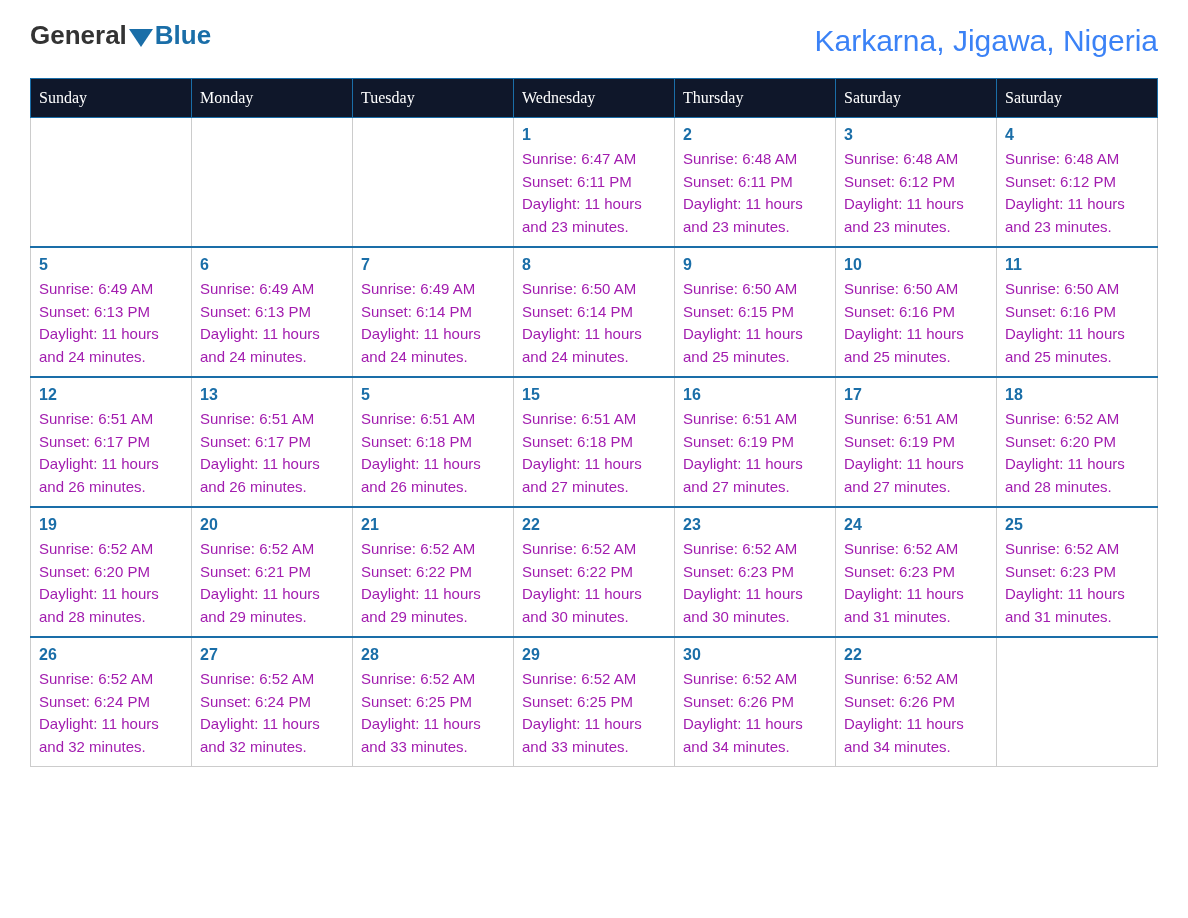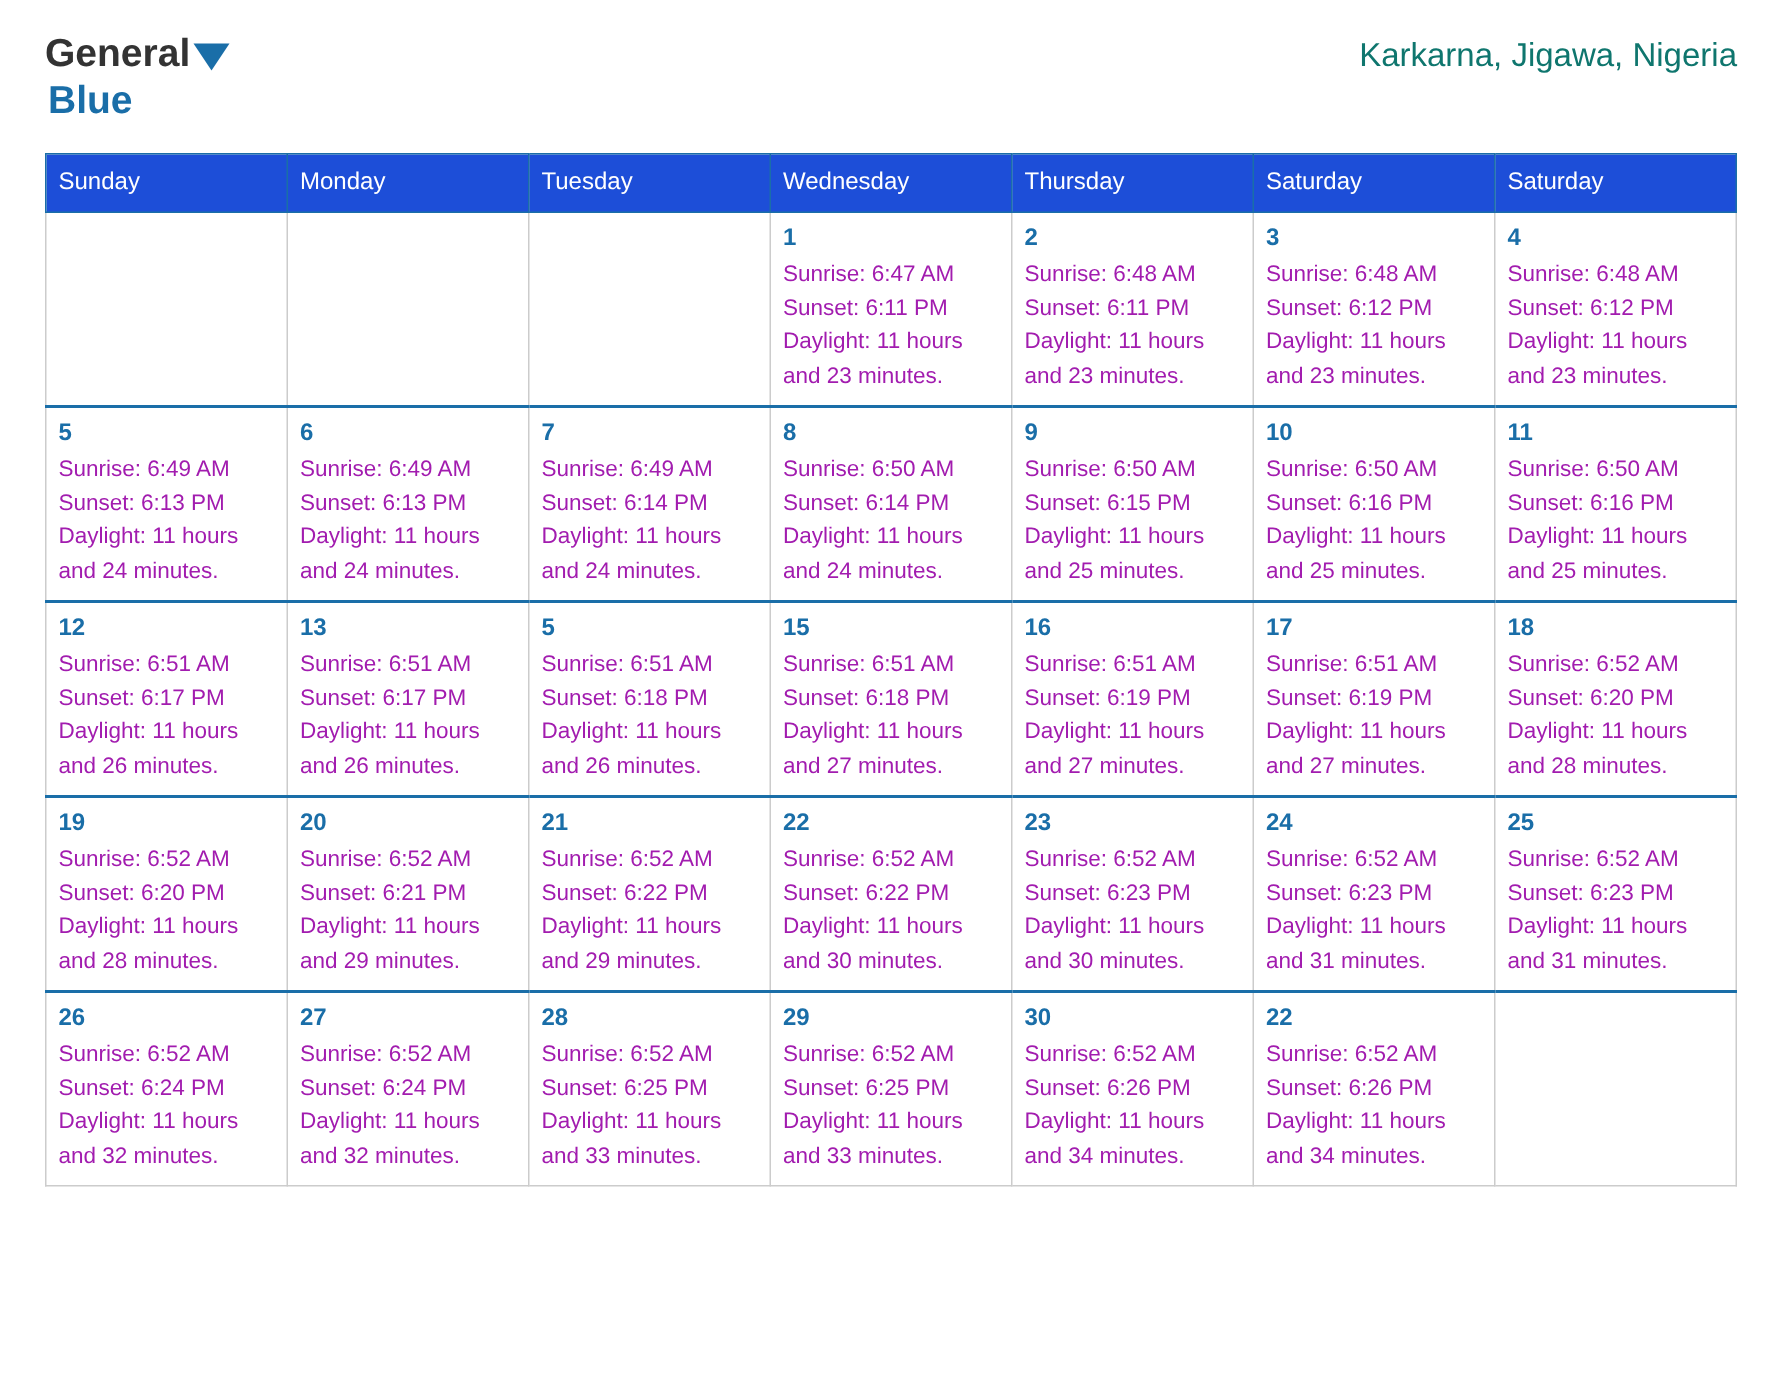--- a/index.html
+++ b/index.html
@@ -29,58 +29,59 @@
       width: 0;
       height: 0;
       border-left: 12px solid transparent;
       border-right: 12px solid transparent;
       border-top: 18px solid #1a6ea8;
       margin-left: 2px;
       margin-top: 4px;
     }
     .logo-container {
       display: flex;
-      flex-direction: column;
+      flex-direction: row;
     }
     .logo-line1 {
       display: flex;
       align-items: center;
     }
     .logo-line2 {
       font-size: 26px;
       font-weight: bold;
       color: #1a6ea8;
       margin-left: 2px;
     }
     .title-section {
       text-align: right;
     }
     .month-year {
       font-size: 48px;
       font-weight: bold;
       color: #222;
     }
     .location {
-      font-size: 22px;
-      color: #0f766e;
+      font-size: 30px;
+      color: #3b82f6;
       margin-top: 4px;
     }
     .calendar-table {
       width: 100%;
       border-collapse: collapse;
       border: 1px solid #ccc;
     }
     .calendar-table th {
-      background-color: #1d4ed8;
+      background-color: #0f172a;
       color: white;
       padding: 10px 8px;
       font-size: 16px;
       font-weight: normal;
       text-align: left;
       border: 1px solid #1a6ea8;
+      font-family: Liberation Serif, serif;
     }
     .calendar-table td {
       vertical-align: top;
       padding: 8px;
       border: 1px solid #ccc;
       width: 14.28%;
       min-height: 110px;
       height: 110px;
     }
     .day-number {

